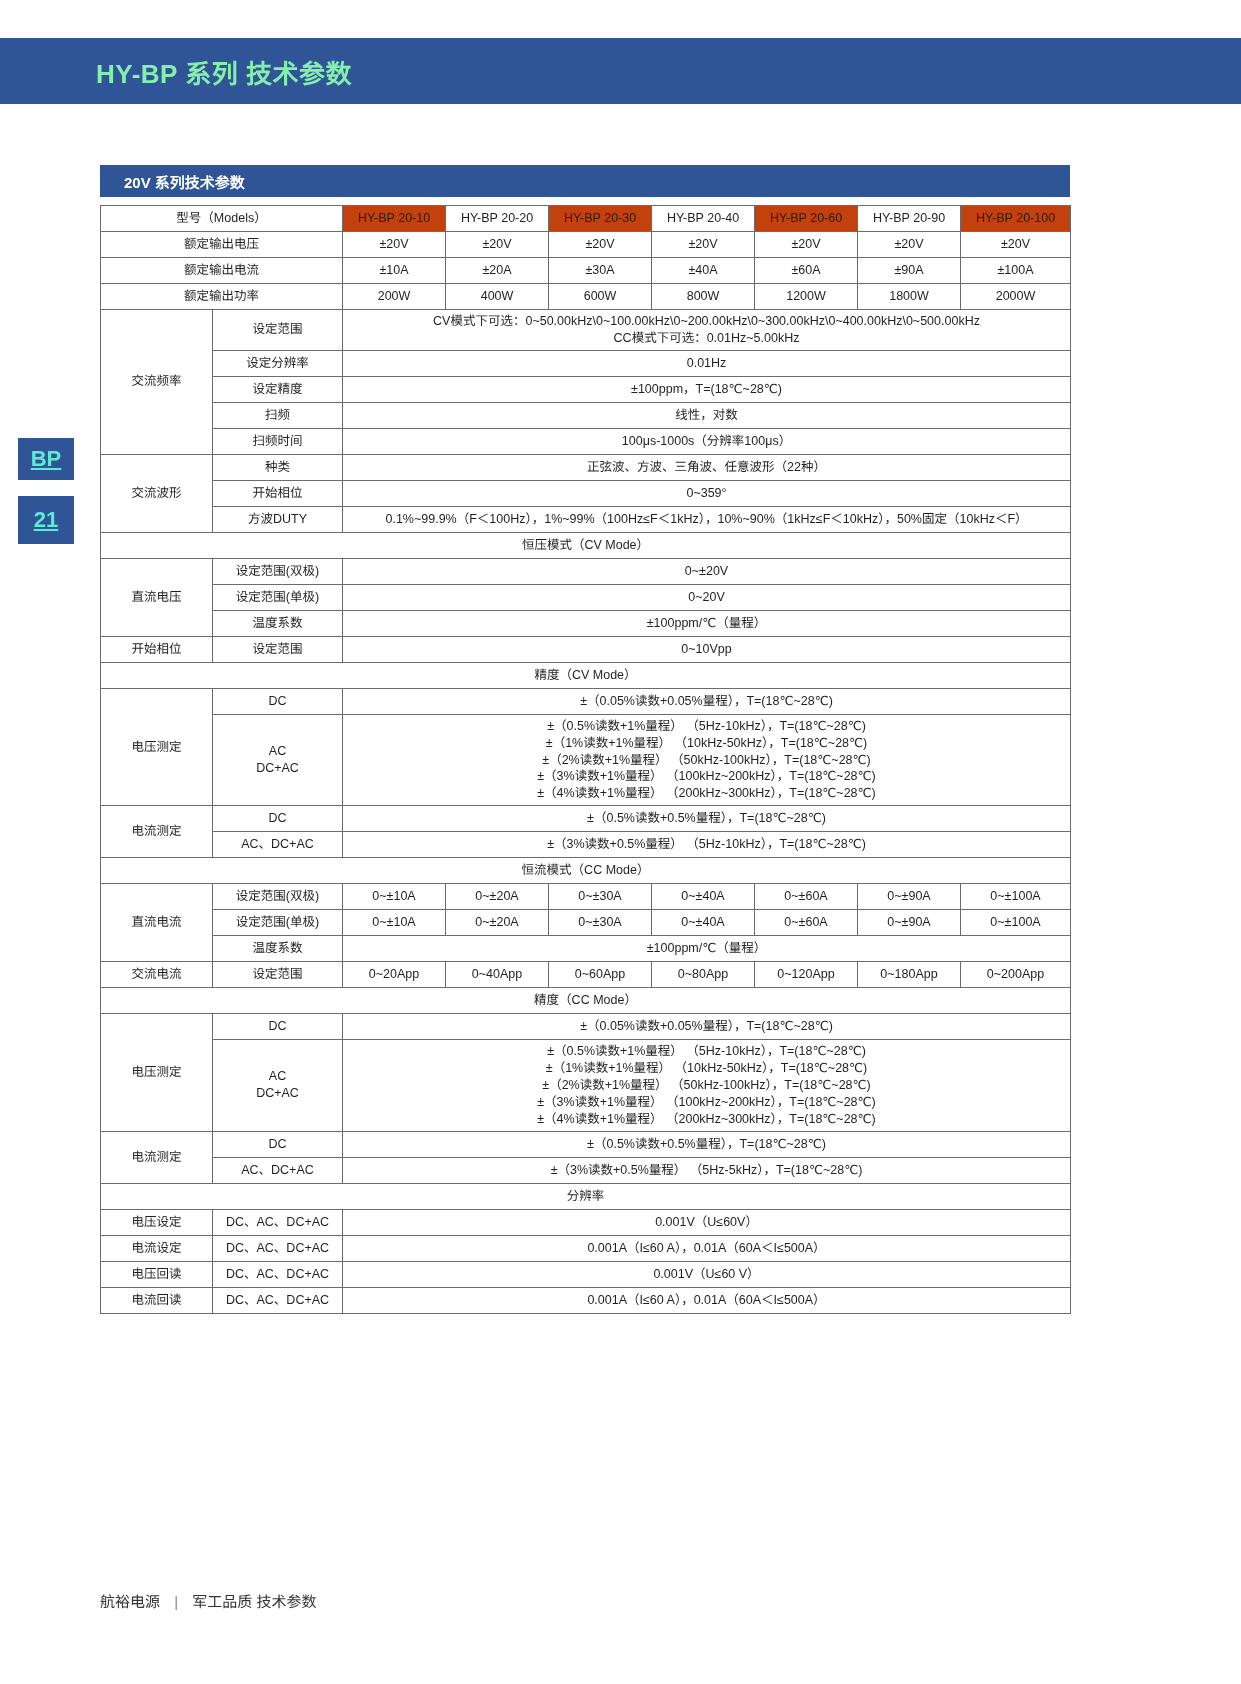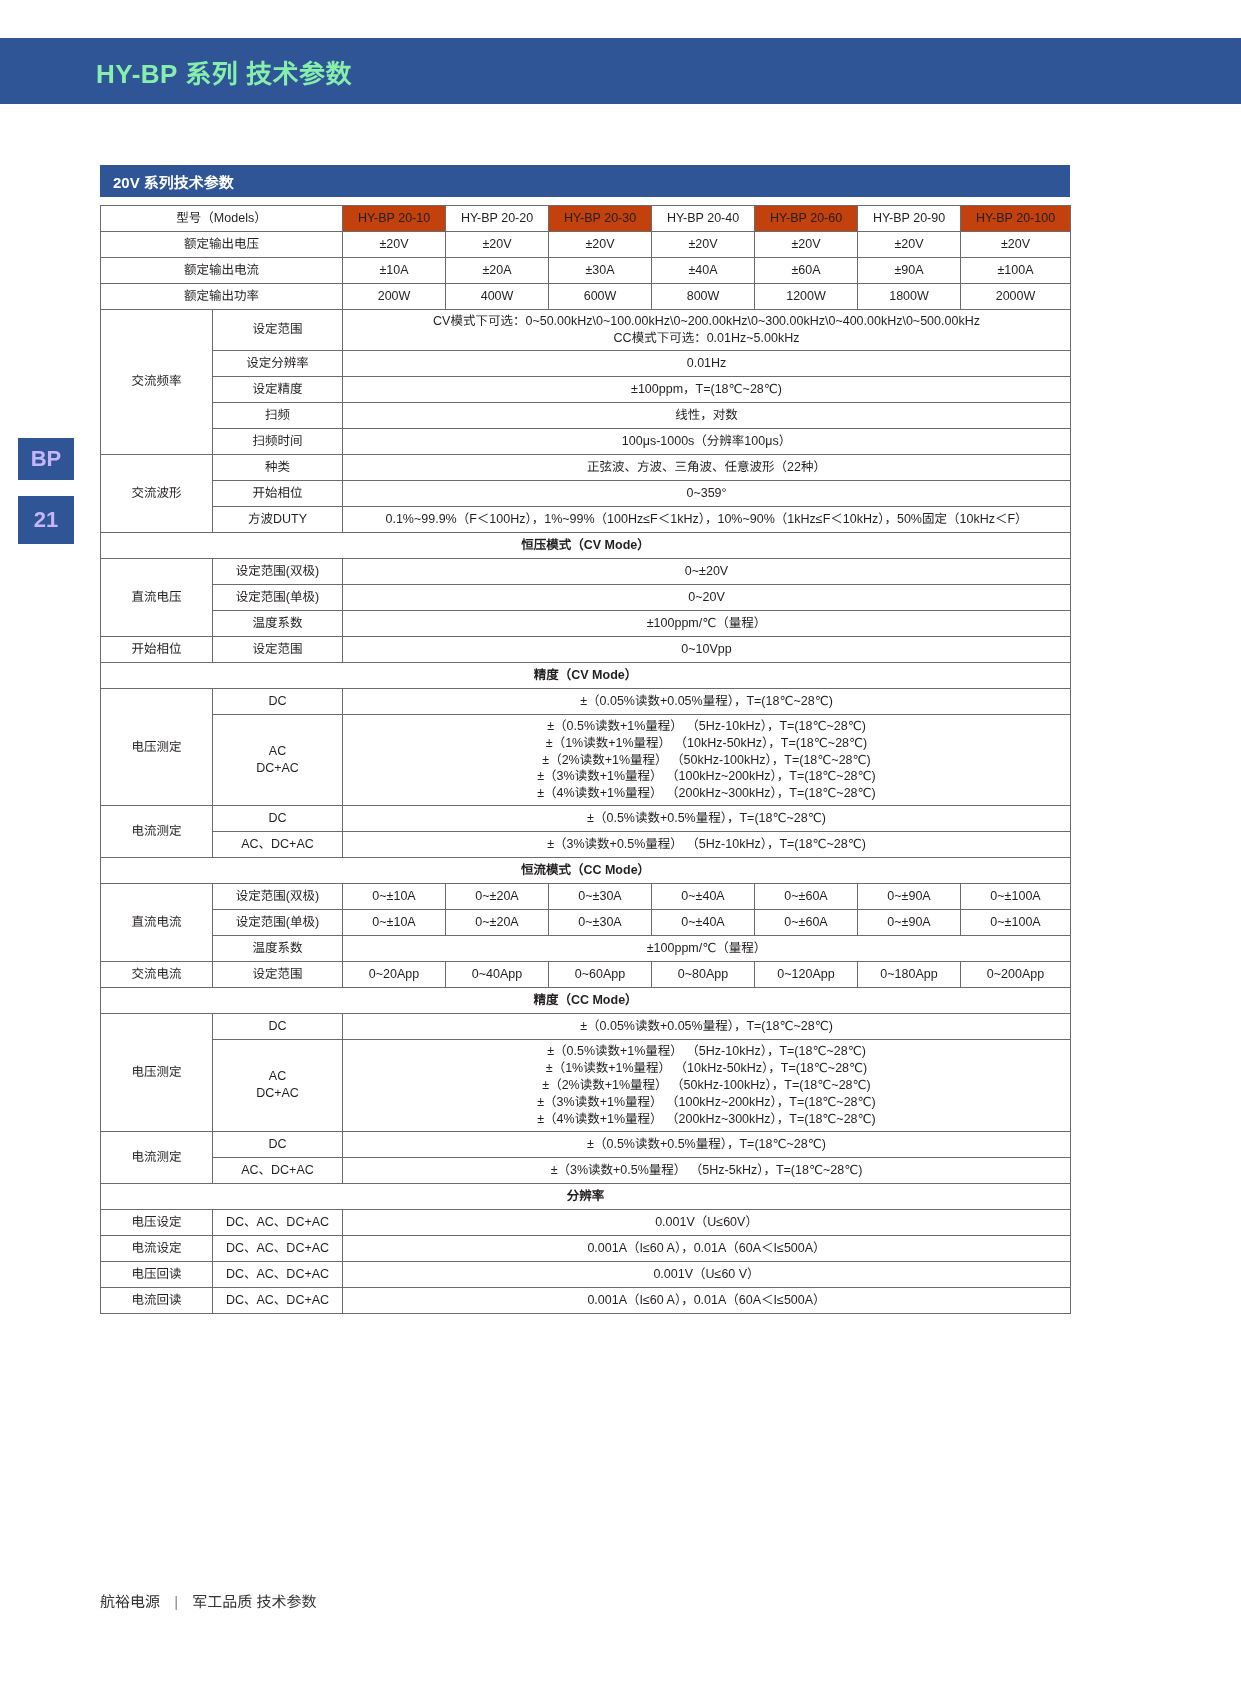--- a/index.html
+++ b/index.html
@@ -24,36 +24,36 @@
     color:#86efac;
     font-size:26px;
     font-weight:bold;
     letter-spacing:.5px;
   }
   
   .side-tab{
     position:absolute; left:18px;
     width:56px;
     background:#2f5597;
-    color:#c4b5fd;
+    color:#5eead4;
     font-weight:bold;
-    display:flex; align-items:center; justify-content:center;
+    display:flex; align-items:center; justify-content:center;text-decoration:underline;
   }
   .side-tab.bp{ top:438px; height:42px; font-size:22px; }
   .side-tab.num{ top:496px; height:48px; font-size:22px; }
 
   
   .section-bar{
     position:absolute; left:100px; top:165px;
     width:970px; height:32px;
     background:#2f5597;
     color:#fff;
     font-size:15px; font-weight:bold;
     display:flex; align-items:center;
-    padding-left:13px;
+    padding-left:24px;
   }
 
   
   table.spec{
     position:absolute; left:100px; top:205px;
     width:970px;
     border-collapse:collapse;
     table-layout:fixed;
   }
   table.spec td{
@@ -71,21 +71,21 @@
   td.sublbl{ text-align:left; padding-left:12px; font-size:12px; }
   td.val{ font-size:13px; }
   td.shade{ background:#c9cce4; }
   td.hdr{ background:#ffffff; font-size:12.5px; }
   td.hdr.shade{ background:#c2410c; }
   td.band{
     background:#c9cce4;
     text-align:left;
     padding-left:22px;
     font-size:14px;
-    font-weight:bold;
+    font-weight:normal;
     height:30px;
   }
   td.multiline{
     text-align:left;
     padding-left:14px;
     font-size:12.5px;
     line-height:1.5;
   }
   td.acc-block{
     font-size:11.5px;

